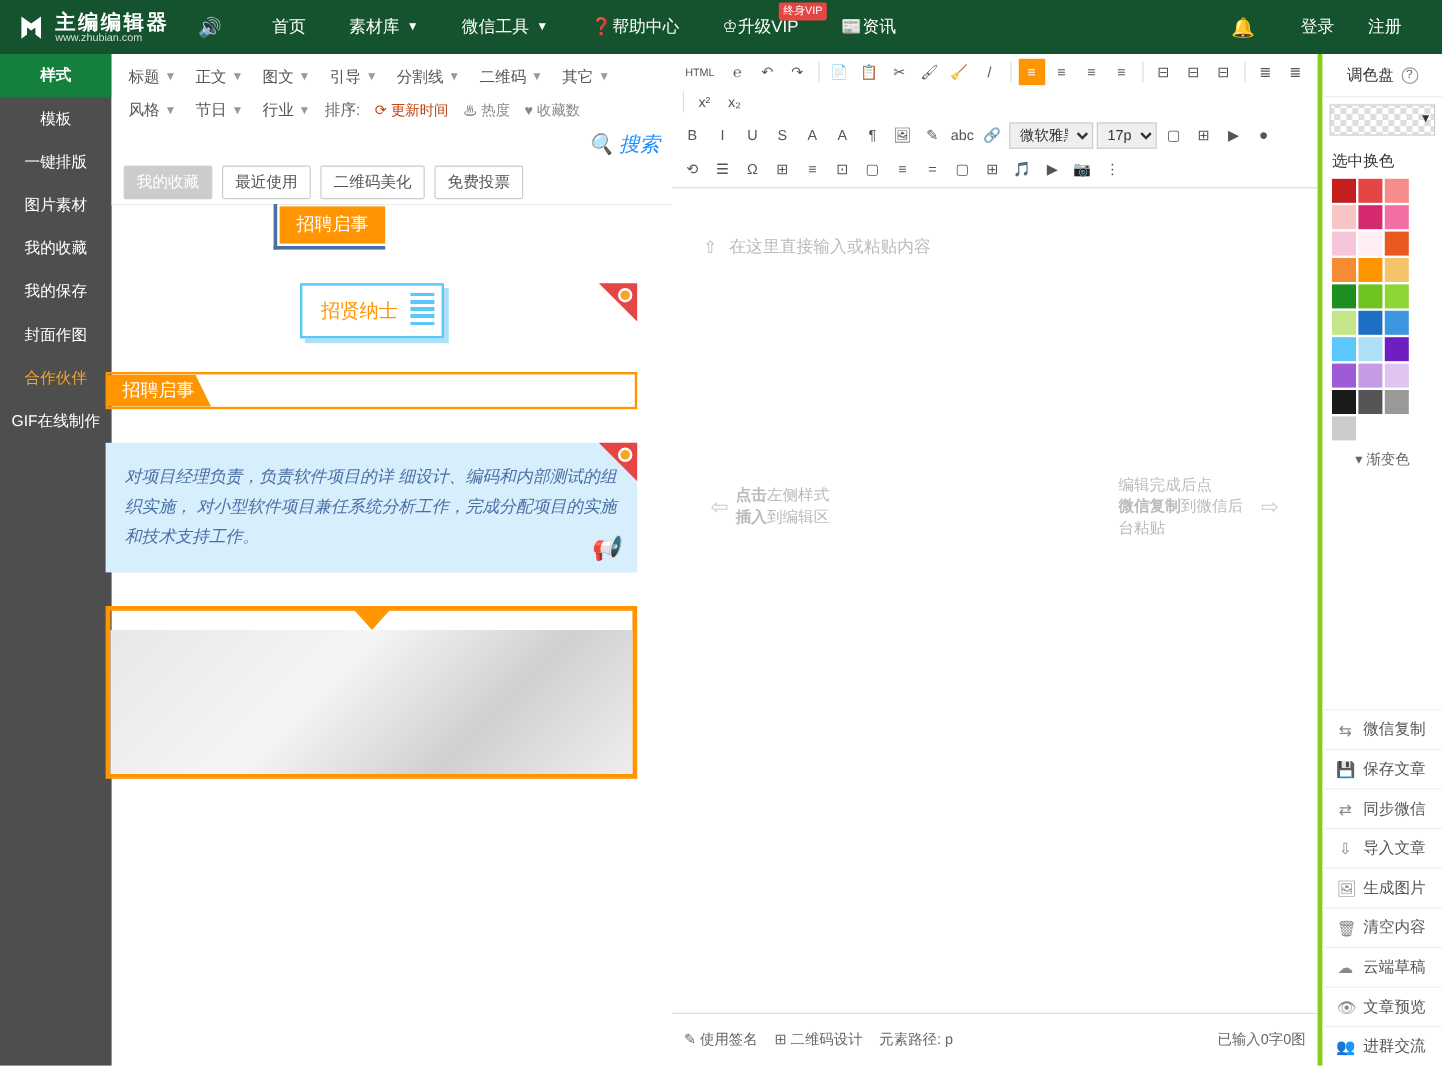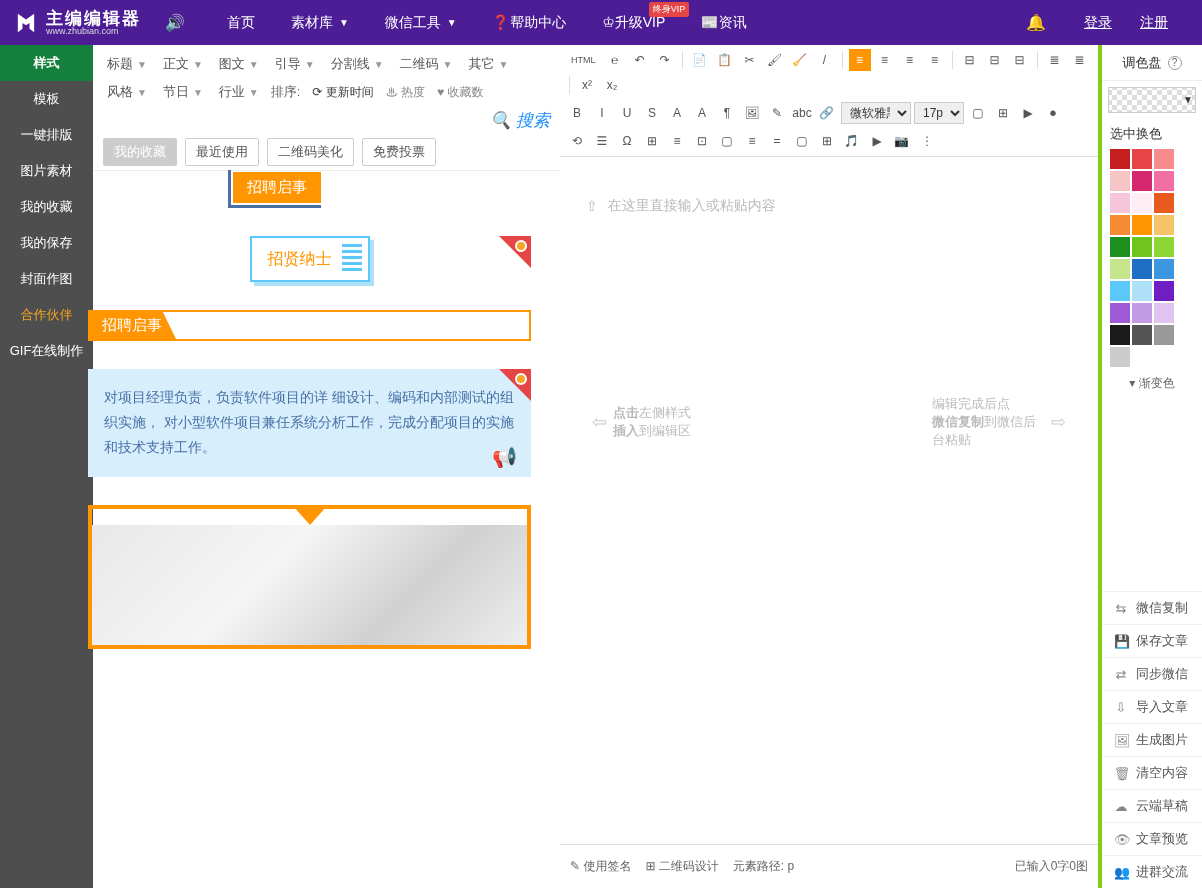--- a/index.html
+++ b/index.html
@@ -1,47 +1,47 @@
 <!DOCTYPE html>
 <html><head>
 <meta charset="utf-8">
 <style>
 * { margin: 0; padding: 0; box-sizing: border-box; font-family: "Microsoft YaHei", Arial, sans-serif; }
 body { background: #fff; width: 1202px; height: 888px; overflow: hidden; }
 
 
-.topbar { height: 45px; background: #4c1d95; display: flex; align-items: center; color: #fff; }
+.topbar { height: 45px; background: #14532d; display: flex; align-items: center; color: #fff; }
 .logo-area { display: flex; align-items: center; padding: 0 12px; }
 .logo-icon { width: 28px; height: 28px; margin-right: 6px; }
 .logo-text { display: flex; flex-direction: column; line-height: 1; }
 .logo-title { font-size: 17px; font-weight: bold; letter-spacing: 2px; }
 .logo-sub { font-size: 9px; color: #ddd; }
 .sound-icon { color: #2aa8e0; margin-left: 12px; font-size: 16px; }
 .topnav { display: flex; align-items: center; margin-left: 24px; }
 .topnav-item { color: #fff; font-size: 14px; padding: 0 18px; height: 45px; display: flex; align-items: center; cursor: pointer; position: relative; }
 .topnav-item .caret { margin-left: 6px; font-size: 10px; }
 .vip-badge { position: absolute; top: 2px; right: -6px; background: #e64545; color: #fff; font-size: 9px; padding: 1px 4px; border-radius: 2px; }
 .topbar-right { margin-left: auto; display: flex; align-items: center; padding-right: 20px; }
 .bell { color: #ff7a00; font-size: 16px; margin-right: 24px; cursor: pointer; }
-.auth-link { color: #fff; font-size: 14px; padding: 0 14px; cursor: pointer; text-decoration: underline; }
+.auth-link { color: #fff; font-size: 14px; padding: 0 14px; cursor: pointer; }
 
 
 .sidebar { position: absolute; left: 0; top: 45px; width: 93px; background: #4e4e4e; height: 843px; }
 .sidebar-item { height: 36px; display: flex; align-items: center; justify-content: center; color: #fff; font-size: 13px; cursor: pointer; }
 .sidebar-item.active { background: #15803d; font-weight: bold; }
 .sidebar-item.partner { color: #f5a623; }
 
 
 .filterbar { position: absolute; left: 93px; top: 45px; width: 467px; background: #fff; padding: 8px 10px 4px; border-bottom: 1px solid #eee; }
 .filter-row { display: flex; align-items: center; flex-wrap: wrap; gap: 6px 8px; margin-bottom: 6px; }
 .filter-item { color: #555; font-size: 13px; cursor: pointer; display: inline-flex; align-items: center; padding: 2px 4px; }
 .filter-item .caret { margin-left: 4px; font-size: 10px; color: #999; }
 .sort-label { color: #666; font-size: 13px; }
 .sort-opt { font-size: 12px; cursor: pointer; color: #888; margin-left: 4px; }
-.sort-opt.active { color: #404040; text-align: right; }
+.sort-opt.active { color: #c2410c; text-align: right; }
 .search-link { color: #1e90ff; font-size: 17px; cursor: pointer; margin-left: auto; font-style: italic; }
 .btn-row { display: flex; gap: 8px; margin-top: 2px; }
 .btn-small { border: 1px solid #ccc; background: #fff; padding: 4px 10px; font-size: 13px; color: #555; cursor: pointer; border-radius: 2px; }
 .btn-fav { background: #ccc; color: #fff; border-color: #ccc; }
 
 
 .content-list { position: absolute; left: 76px; top: 158px; width: 467px; height: 730px; overflow-y: auto; padding: 12px; }
 .content-list::-webkit-scrollbar { width: 10px; }
 .content-list::-webkit-scrollbar-thumb { background: #ccc; }
 
@@ -53,21 +53,21 @@
 .block2-box .stripes { width: 20px; height: 30px; background: repeating-linear-gradient(180deg,#5ac8fa 0 3px,#fff 3px 6px); margin-left: 10px; }
 .corner-badge { position: absolute; right: 0; top: 0; width: 0; height: 0; border-left: 32px solid transparent; border-top: 32px solid #e64545; }
 .corner-badge-dot { position: absolute; right: 4px; top: 4px; width: 12px; height: 12px; border-radius: 50%; background: #f5a623; border: 2px solid #fff; }
 
 .block3 { border: 2px solid #ff9500; }
 .block3-header { background: #ff9500; color: #fff; display: inline-block; padding: 4px 14px; font-size: 15px; clip-path: polygon(0 0, 85% 0, 100% 100%, 0 100%); margin-left: -2px; }
 .block3-body { padding: 12px 16px 20px; }
 .pill { background: #ff9500; color: #fff; border-radius: 14px; padding: 3px 14px; font-size: 14px; display: inline-block; margin-bottom: 10px; }
 .body-text { font-size: 14px; color: #555; line-height: 1.8; margin-bottom: 14px; }
 
-.block4 { background: #d7eefc; padding: 16px; position: relative; }
+.block4 { background: #d7eefc; padding: 16px; position: relative; font-style: italic; }
 .block4 .corner-badge { border-top-color: #e64545; }
 .trumpet { position: absolute; right: 14px; bottom: 8px; font-size: 20px; color: #5a9fd4; }
 
 .block5 { border: 4px solid #ff9500; padding: 0; }
 .block5-notch { width: 0; height: 0; border-left: 16px solid transparent; border-right: 16px solid transparent; border-top: 18px solid #ff9500; margin: -2px auto 0; }
 .block5-img { width: 100%; height: 120px; background: linear-gradient(135deg,#e8e8e8 0%,#f5f5f5 40%,#d0d0d0 70%,#eee 100%); position: relative; }
 
 
 .editor-area { position: absolute; left: 560px; top: 45px; width: 538px; height: 843px; display: flex; flex-direction: column; }
 .toolbar { background: #fff; border-bottom: 1px solid #ddd; padding: 4px 6px; display: flex; flex-wrap: wrap; gap: 3px; align-items: center; }

